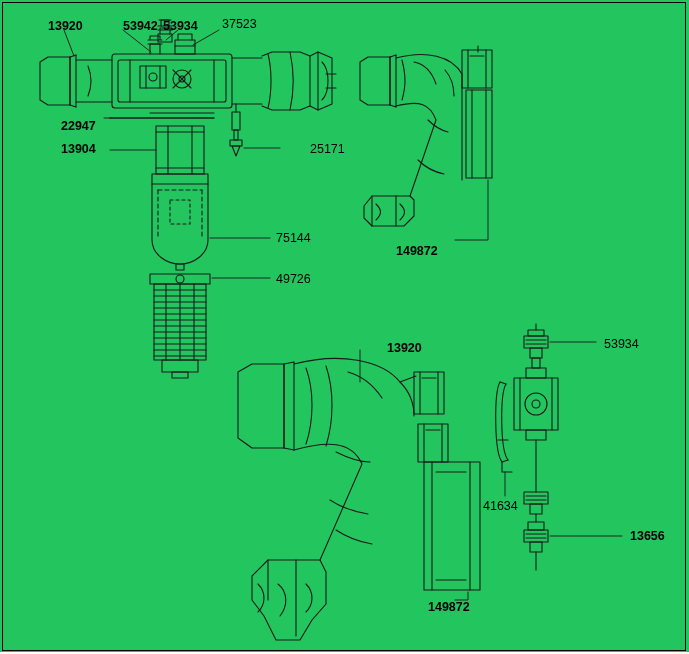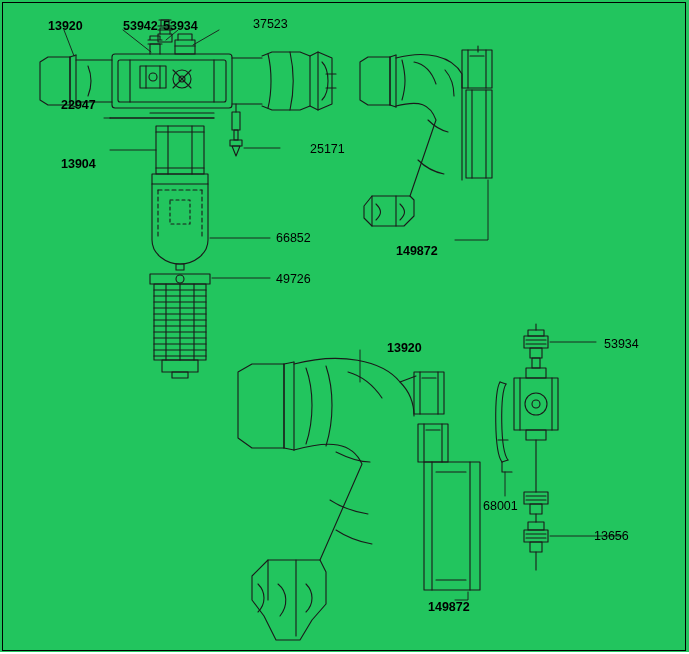--- a/index.html
+++ b/index.html
@@ -249,26 +249,26 @@
       <path d="M536 514 L536 522"></path>
       <path d="M536 552 L536 570"></path>
       <path d="M550 536 L622 536" stroke-width="0.9"></path>
     </g>
 
   </svg>
 
   <div class="lbl bold" style="left:48px;  top:20px;">13920</div>
   <div class="lbl bold" style="left:123px; top:20px;">53942</div>
   <div class="lbl bold" style="left:163px; top:20px;">53934</div>
-  <div class="lbl" style="left:222px; top:18px;margin-left:31px;">37523</div>
-  <div class="lbl bold" style="left:61px;  top:99px;">22947</div>
-  <div class="lbl bold" style="left:61px;  top:158px;text-align:right;">13904</div>
+  <div class="lbl" style="left:222px; top:18px;">37523</div>
+  <div class="lbl bold" style="left:61px;  top:120px;">22947</div>
+  <div class="lbl bold" style="left:61px;  top:143px;text-align:right;">13904</div>
   <div class="lbl" style="left:286px; top:143px;margin-left:24px;">25171</div>
-  <div class="lbl" style="left:276px; top:232px;">66852</div>
+  <div class="lbl" style="left:276px; top:232px;">75144</div>
   <div class="lbl" style="left:276px; top:273px;text-align:right;">49726</div>
   <div class="lbl bold" style="left:396px; top:245px;">149872</div>
   <div class="lbl bold" style="left:387px; top:342px;">13920</div>
   <div class="lbl" style="left:604px; top:338px;">53934</div>
-  <div class="lbl" style="left:483px; top:500px;">68001</div>
-  <div class="lbl" style="left:594px; top:530px;">13656</div>
+  <div class="lbl" style="left:483px; top:500px;">41634</div>
+  <div class="lbl" style="left:630px; top:530px;font-weight:bold;">13656</div>
   <div class="lbl bold" style="left:428px; top:601px;">149872</div>
 
 </div>
 
 </body></html>

